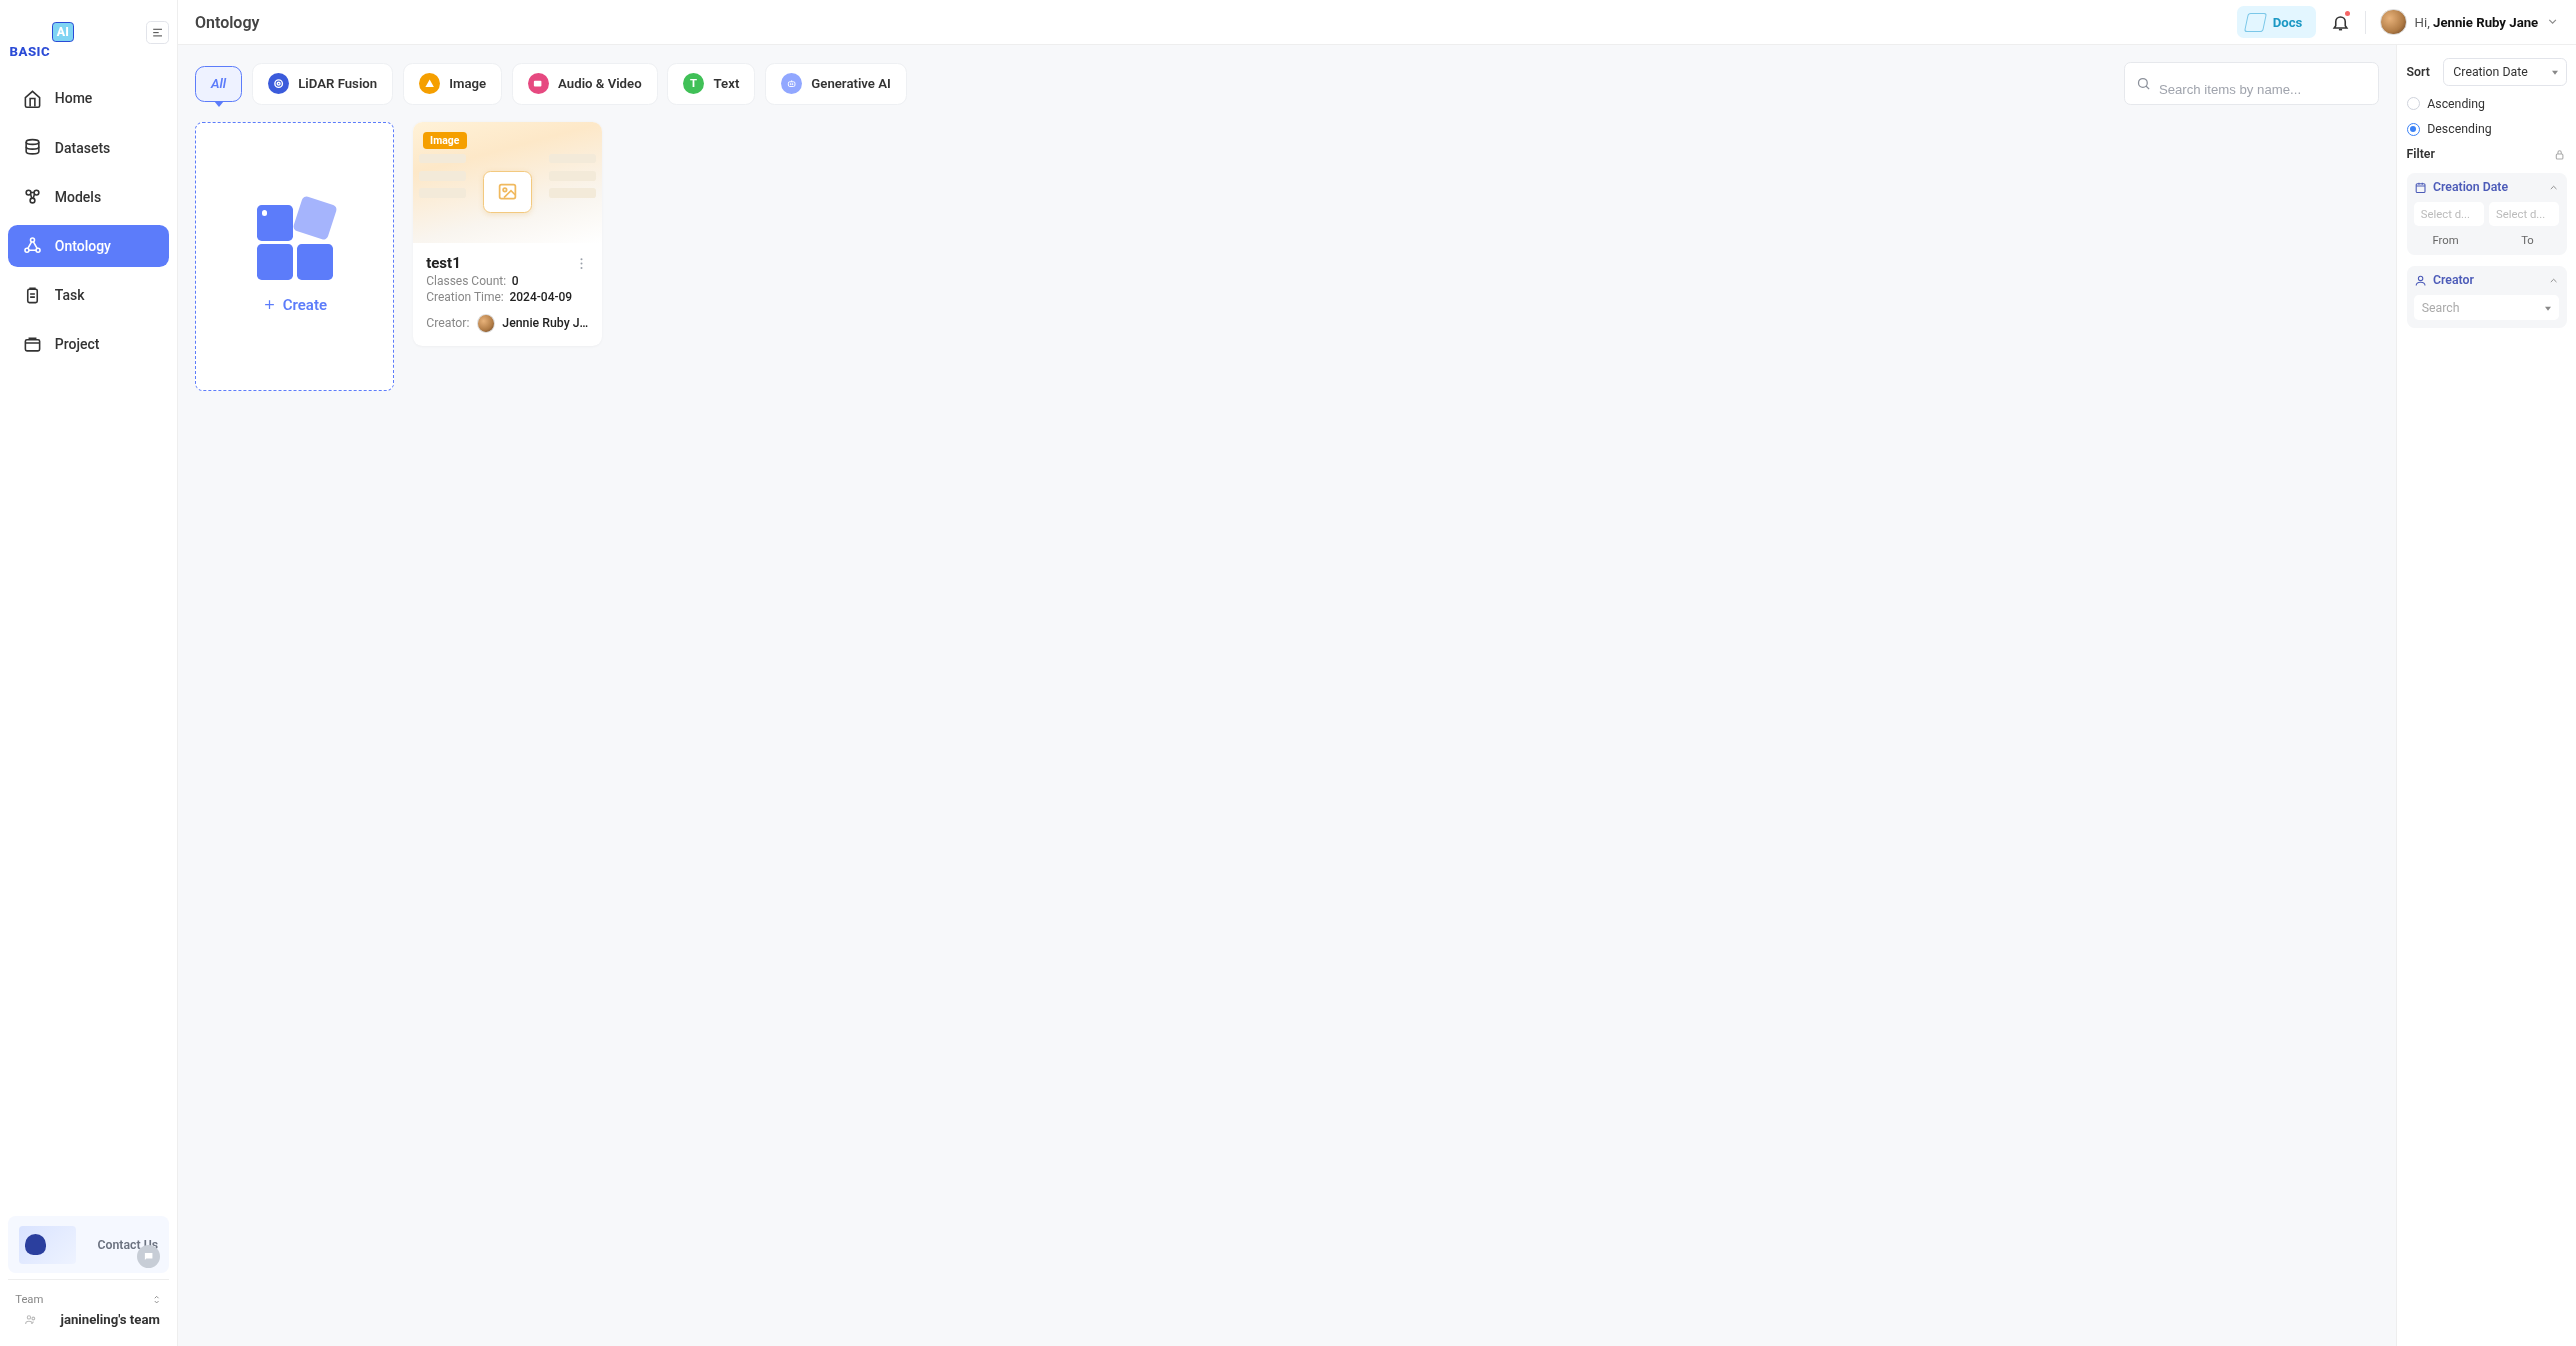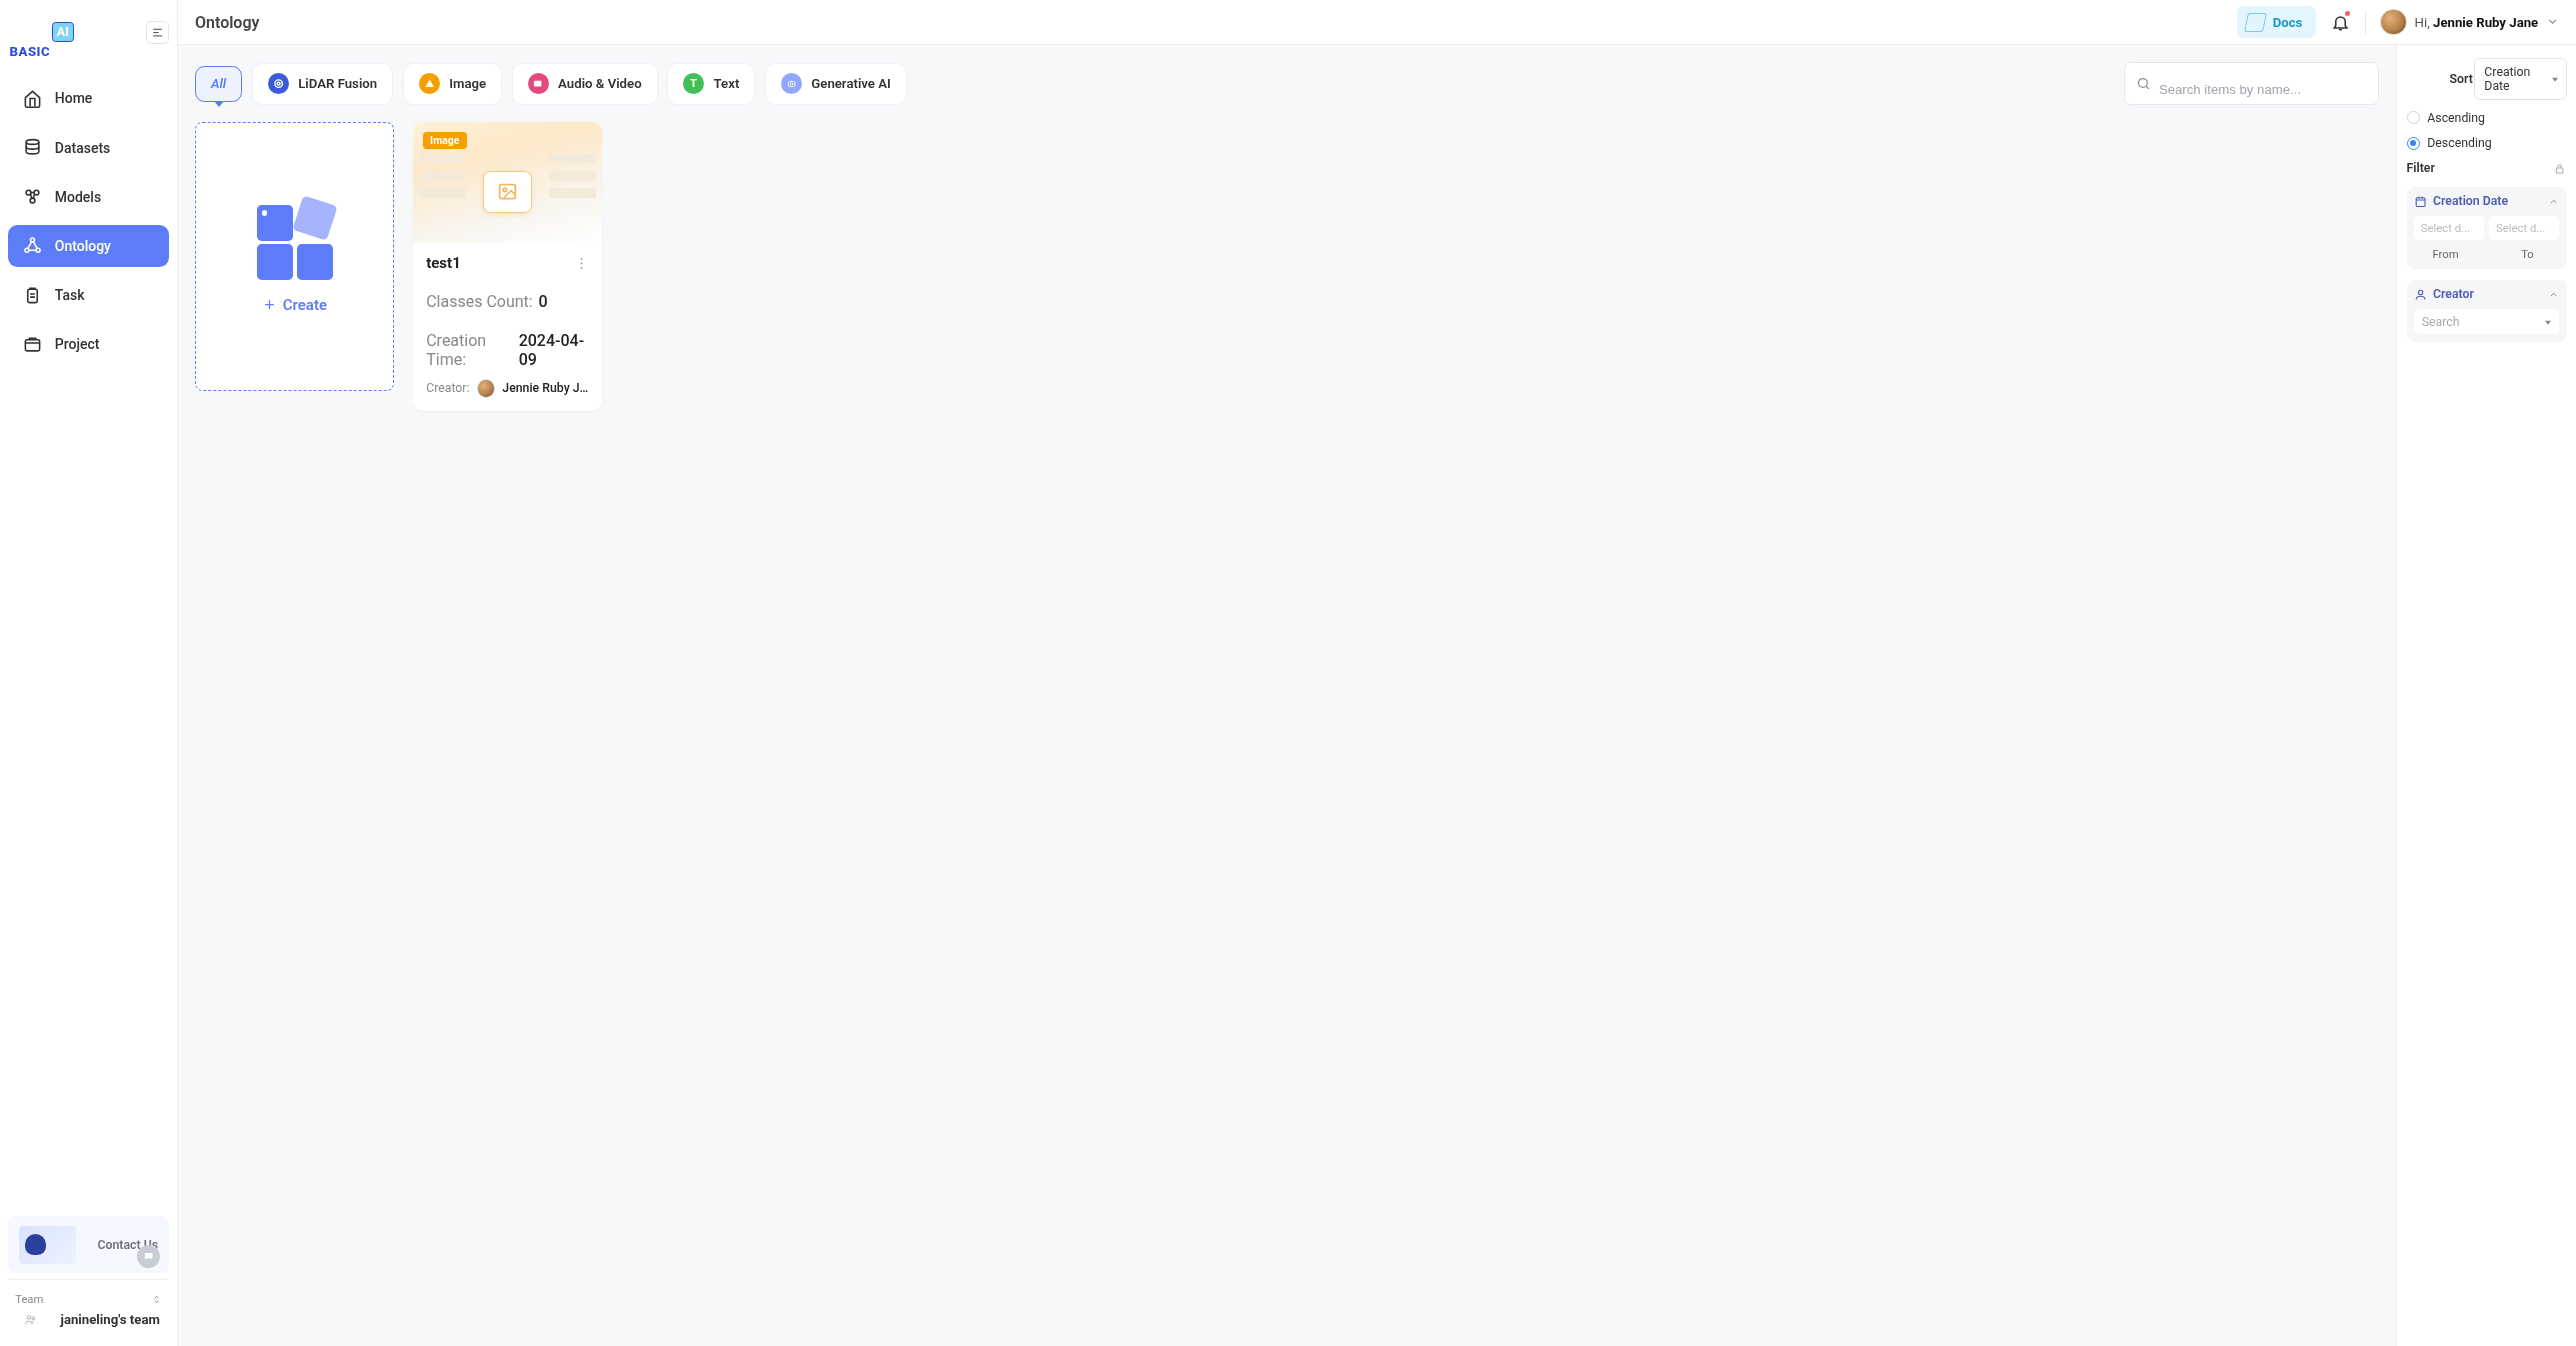--- a/index.html
+++ b/index.html
@@ -249,38 +249,38 @@
 .fl2{ width:47px; top:3.8px; right:-3.8px;}
 .fl3{ width:47px; top:21px; left:-3.8px;}
 .fl4{ width:47px; top:21px; right:-3.8px;}
 .fl5{ width:47px; top:38px; left:-3.8px;}
 .fl6{ width:47px; top:38px; right:-3.8px;}
 
 .onto-body { padding: 11.3px 13.2px 13.2px; }
 .onto-title-row { display: flex; align-items: center; justify-content: space-between; }
 .onto-title { font-size: 15px; font-weight: 700; color: #222; }
 .more-btn { color: #9aa0aa; cursor: pointer; }
-.meta-row { display: flex; gap: 5.7px; font-size: 16px; color: #555; margin-top: 20px; align-items: center;}
+.meta-row { display: flex; gap: 5.7px; font-size: 12px; color: #555; margin-top: 2px; align-items: center;}
 .meta-row .k { color: #888; }
 .meta-row .v { color: #222; font-weight: 500; }
 .creator-row { display: flex; align-items: center; gap: 7.6px; margin-top: 9.5px; font-size: 12.3px;}
 .creator-row .k { color: #888; }
 .creator-row .v { color: #222; font-weight: 500; max-width: 95px; overflow: hidden; text-overflow: ellipsis; white-space: nowrap;}
 .avatar.sm { width: 19px; height: 19px; }
 
 
 .rightpanel {
   width: 180px;
   border-left: 0.9px solid #eee;
   background: #fff;
   padding: 13.2px 9.5px;
   display: flex; flex-direction: column; gap: 11.3px;
   font-size: 12.3px;
 }
-.sort-row { display: flex; align-items: center; gap: 1px; margin-left: 43px; }
+.sort-row { display: flex; align-items: center; gap: 13px; }
 .sort-label { font-weight: 600; color: #333; }
 .select {
   border: 0.9px solid #e2e4ea;
   border-radius: 5.7px;
   padding: 5.7px 21px 5.7px 9.5px;
   font-size: 12.3px;
   position: relative;
   cursor: pointer;
   flex: 1;
 }

